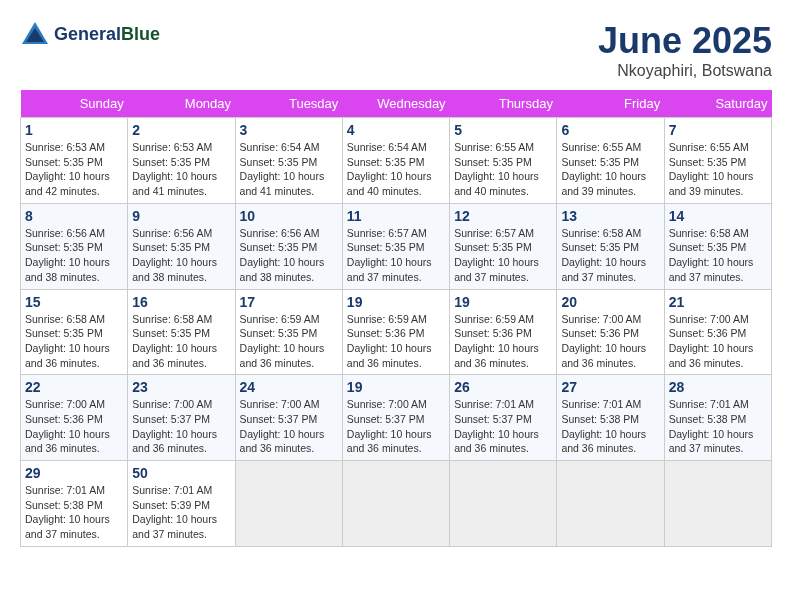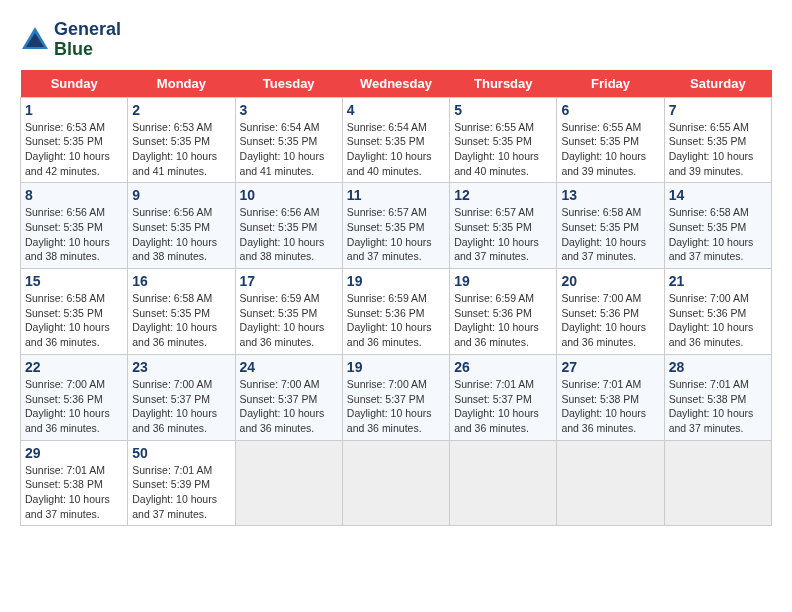--- a/index.html
+++ b/index.html
@@ -16,21 +16,21 @@
       align-items: flex-start;
       margin-bottom: 10px;
     }
     .logo {
       display: flex;
       align-items: center;
       gap: 4px;
     }
     .logo-text {
       display: flex;
-      flex-direction: column;
+      flex-direction: row;
       font-size: 18px;
       font-weight: bold;
       color: #1a3a6b;
       line-height: 1.1;
     }
     .logo-text span:last-child {
       color: #14532d;
     }
     .logo-icon {
       width: 30px;
@@ -47,26 +47,26 @@
     .location {
       font-size: 16px;
       color: #444;
     }
     table {
       width: 100%;
       border-collapse: collapse;
       font-size: 11px;
     }
     th {
-      background-color: #ef4444;
+      background-color: #d946ef;
       color: #fff;
       padding: 6px 4px;
-      text-align: center;
+      text-align: right;
       font-size: 13px;
-      font-weight: bold;
+      font-weight: normal;
     }
     td {
       vertical-align: top;
       padding: 4px;
       border: 1px solid #ccc;
       width: calc(100% / 7);
       min-height: 80px;
       background: #fff;
     }
     tr:nth-child(even) td {
@@ -94,20 +94,24 @@
 <div class="header-area">
   <div class="logo">
     <svg class="logo-icon" viewBox="0 0 30 30">
       <polygon points="15,2 28,24 2,24" fill="#2a7bbf"></polygon>
       <polygon points="15,8 24,22 6,22" fill="#1a3a6b"></polygon>
     </svg>
     <div class="logo-text">
       <span>General</span>
       <span>Blue</span>
     </div>
+  </div>
+  <div class="title-area">
+    <div class="month-title">June 2025</div>
+    <div class="location">Nkoyaphiri, Botswana</div>
   </div>
 </div>
 
 <table>
   <thead>
     <tr>
       <th>Sunday</th>
       <th>Monday</th>
       <th>Tuesday</th>
       <th>Wednesday</th>

